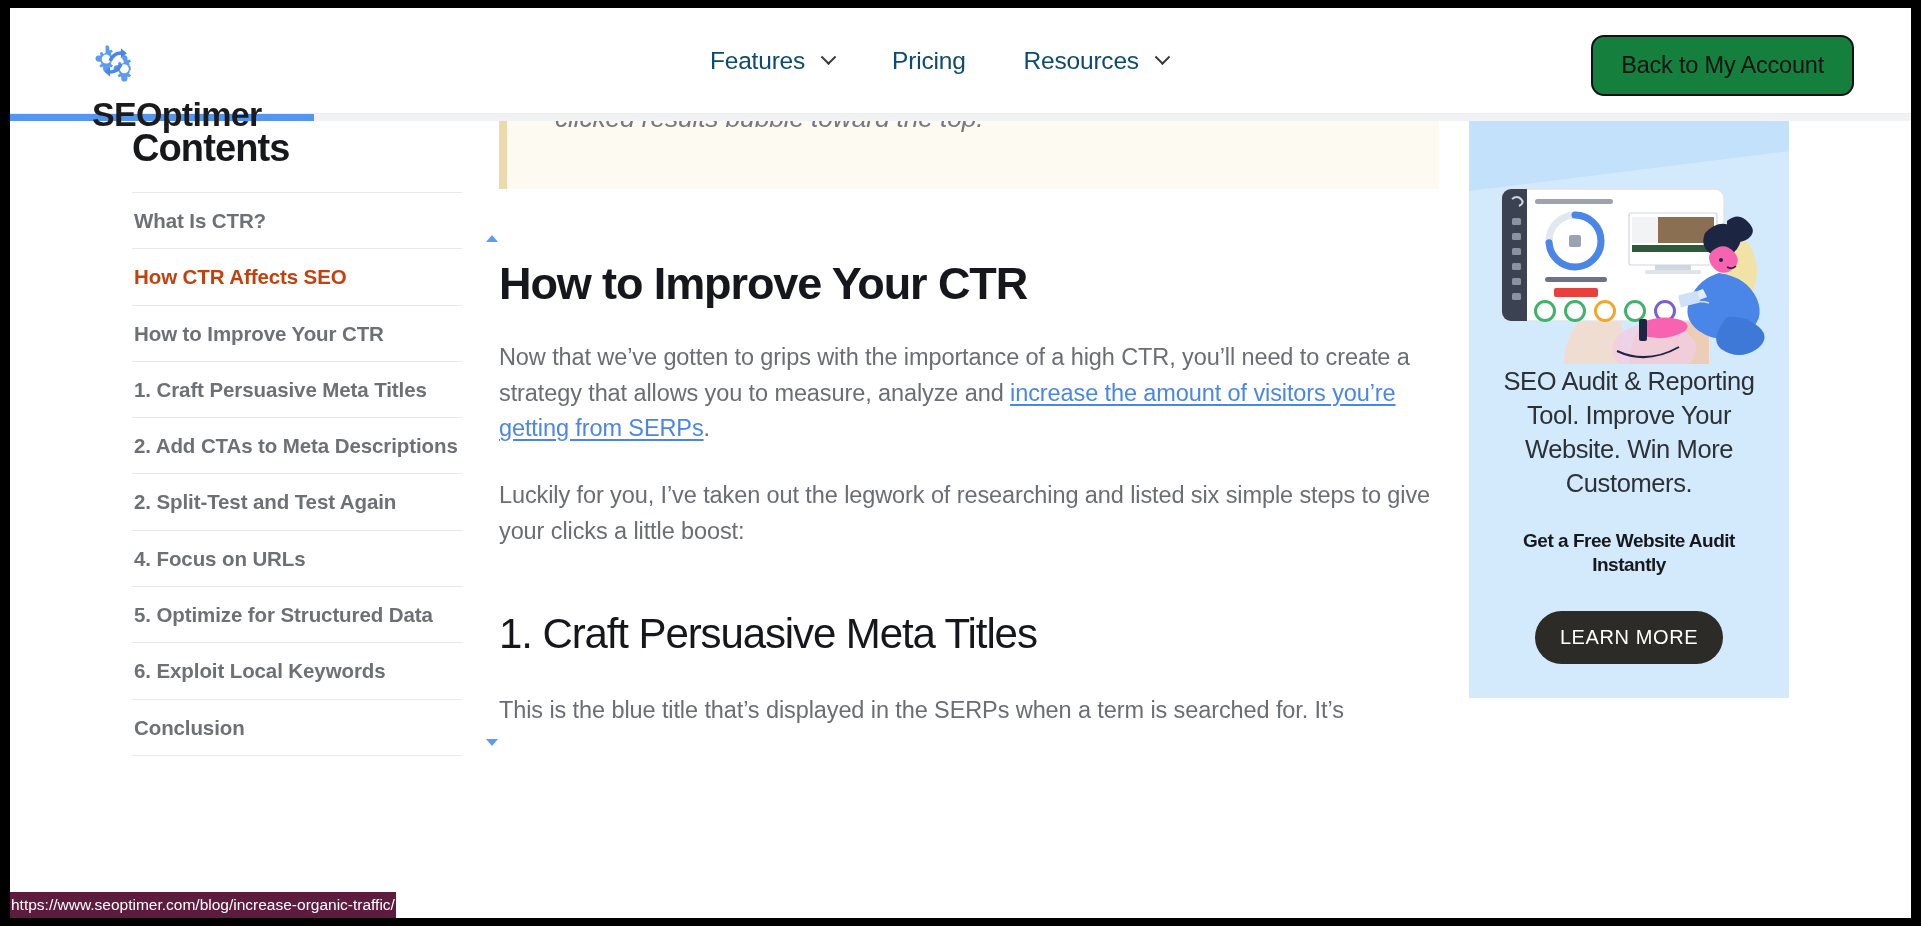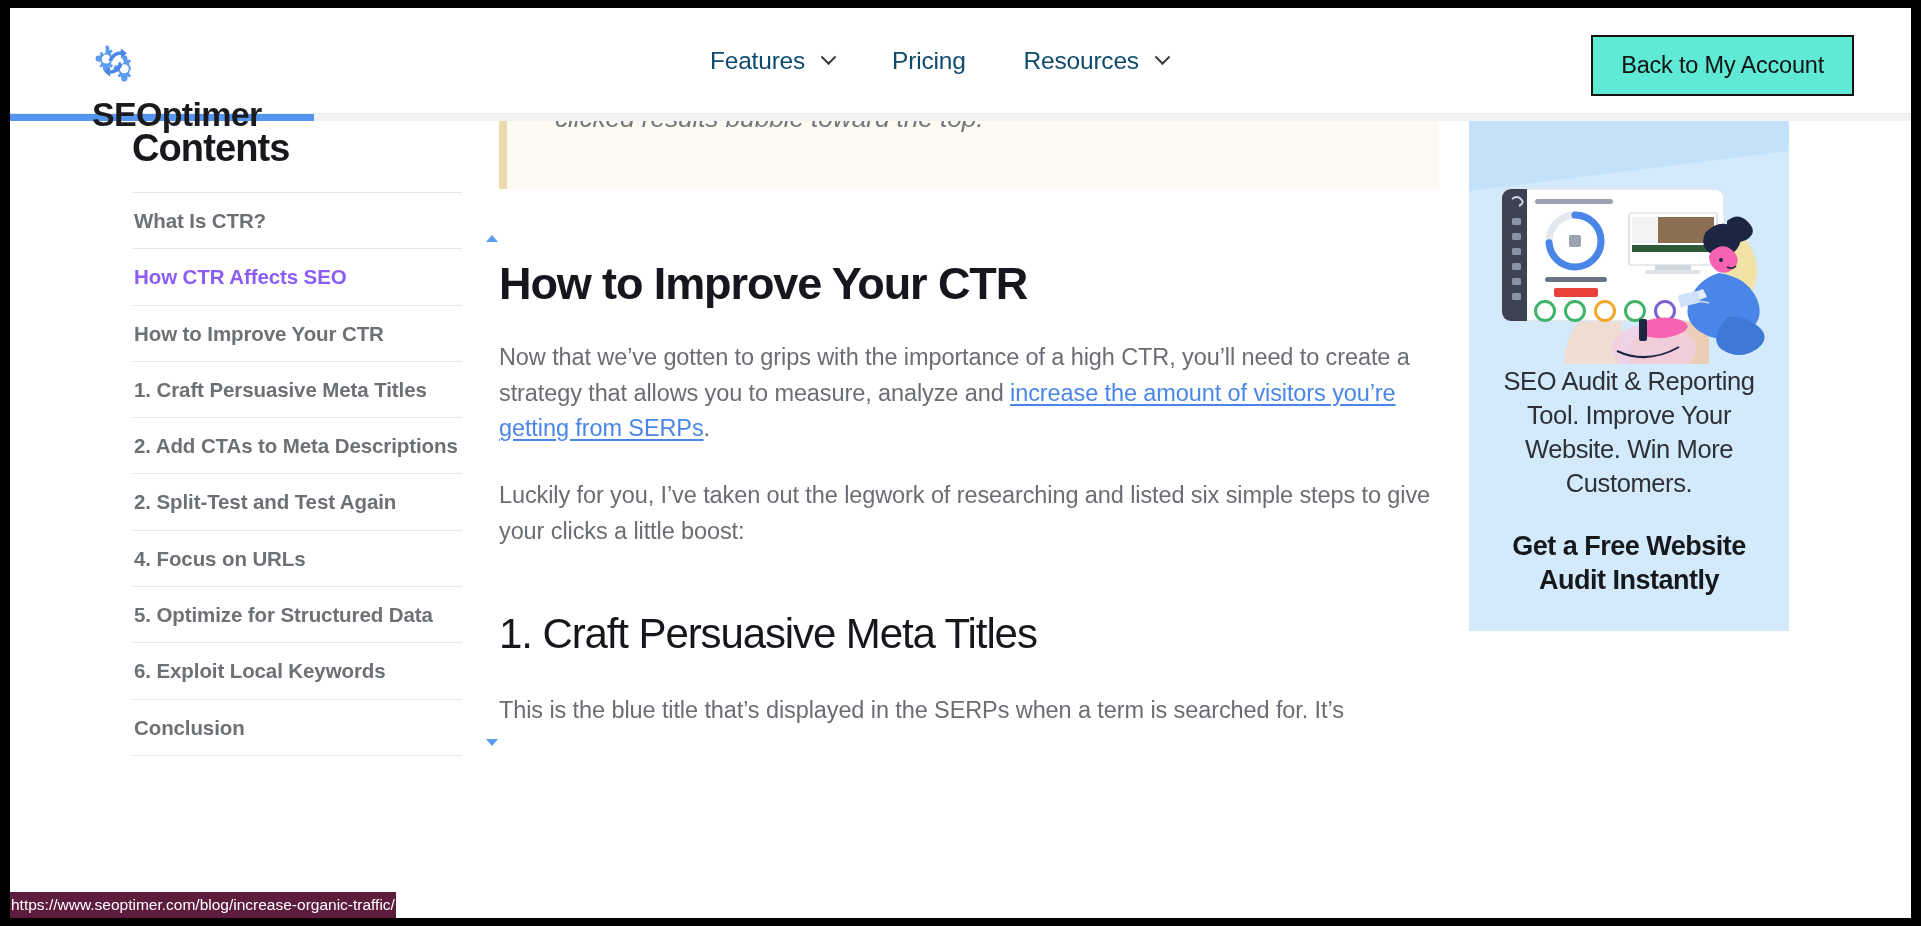--- a/index.html
+++ b/index.html
@@ -79,22 +79,22 @@
     transform: rotate(45deg) translate(-3px,-3px);
   }
 
   #account-btn {
     position: absolute;
     right: 57px;
     top: 27px;
     height: 61px;
     padding: 0 28px;
     border: 2.4px solid #111214;
-    border-radius: 0;
-    background: #5eead4;
+    border-radius: 13px;
+    background: #15803d;
     display: flex;
     align-items: center;
     justify-content: center;
     font-size: 23.5px;
     font-weight: 500;
     color: #111214;
     cursor: pointer;
     letter-spacing: -0.2px;
   }
 
@@ -145,21 +145,21 @@
   }
   .toc-item {
     font-size: 20.5px;
     color: #6d7175;
     padding: 14px 2px 13px 2px;
     border-bottom: 1px solid #e6e8ea;
     line-height: 1.38;
     cursor: pointer;
     letter-spacing: -0.1px;
   }
-  .toc-item.active { color: #8b5cf6; }
+  .toc-item.active { color: #c2410c; }
 
   .toc-arrow {
     position: absolute;
     right: -36px;
     width: 0; height: 0;
     cursor: pointer;
   }
   .toc-arrow.up {
     top: 42px;
     border-left: 6px solid transparent;
@@ -259,21 +259,21 @@
   #ad-copy {
     text-align: center;
     font-size: 25.5px;
     line-height: 1.33;
     color: #2d3035;
     padding: 1px 26px 0 26px;
     letter-spacing: -0.4px;
   }
   #ad-headline {
     text-align: center;
-    font-size: 27px;
+    font-size: 19px;
     font-weight: 700;
     line-height: 1.27;
     color: #17181c;
     padding: 28px 22px 0 22px;
     letter-spacing: -0.5px;
   }
   #ad-cta {
     display: block;
     margin: 34px auto 0 auto;
     width: 188px;
@@ -440,20 +440,21 @@
             <rect x="170" y="198" width="8" height="22" rx="2" fill="#1c2541"></rect>
             <path d="M148 230 q30 14 62 -4" stroke="#1c2541" stroke-width="2" fill="none"></path>
             <path d="M208 178 l26 -10 l4 8 l-26 10z" fill="#ffffff" opacity="0.85"></path>
             <path d="M212 186 q16 -8 28 -4" stroke="#cfd6e0" stroke-width="1.6" fill="none"></path>
             <rect x="210" y="172" width="20" height="12" rx="2" fill="#cfe1f8" transform="rotate(-14 220 178)"></rect>
           </svg>
         </div>
 
         <div id="ad-copy">SEO Audit &amp; Reporting Tool. Improve Your Website. Win More Customers.</div>
         <div id="ad-headline">Get a Free Website Audit Instantly</div>
+        <button id="ad-cta">LEARN MORE</button>
       </div>
     </aside>
 
   </div>
 
   <div id="status-bar">https://www.seoptimer.com/blog/increase-organic-traffic/</div>
 
 </div>
 
 </body></html>

